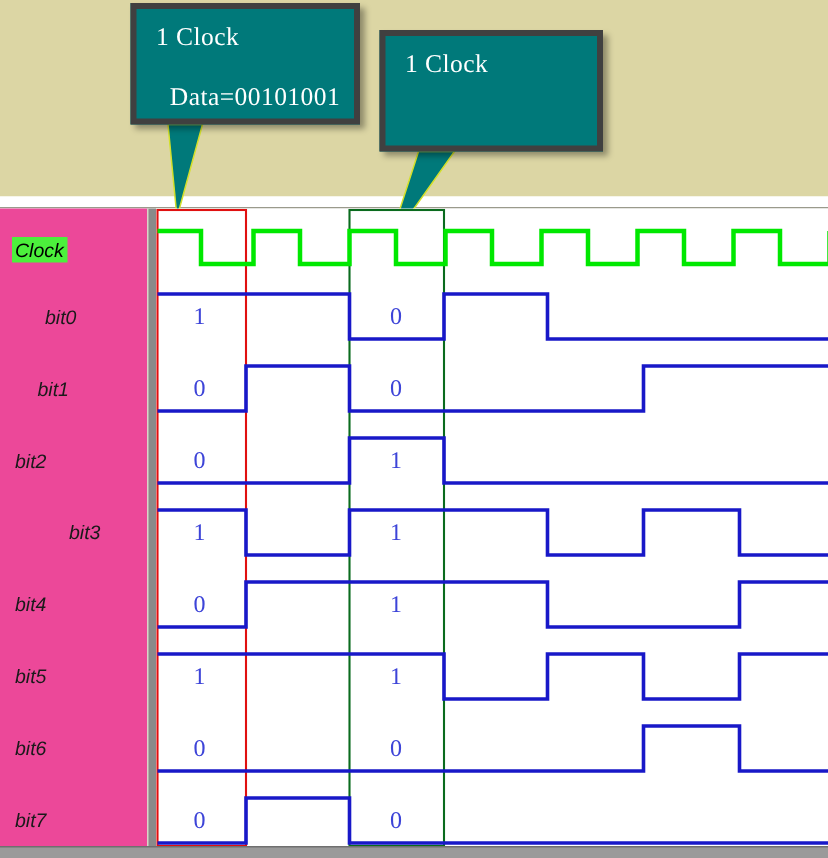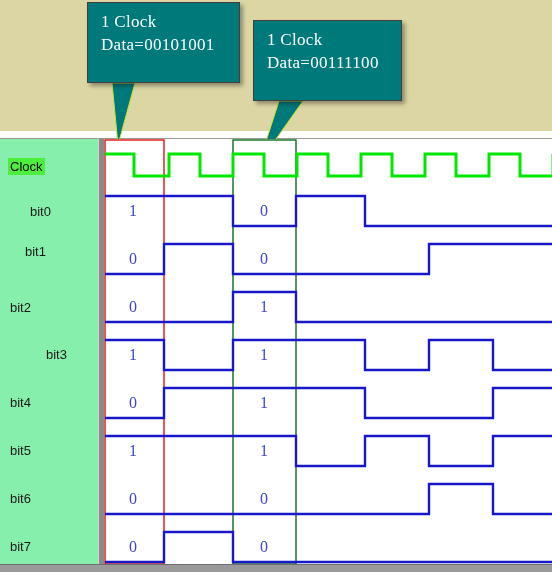--- a/index.html
+++ b/index.html
@@ -15,37 +15,38 @@
     background:#dcd6a4;
   }
   #band-divider{
     position:absolute;left:0;top:131px;width:552px;height:8px;
     background:#ffffff;border-bottom:1px solid #9a9a8c;box-sizing:border-box;
   }
   
   .callout{
     position:absolute;
     background:#00797a;
-    border:1px solid #404040;
+    border:4px solid #404040;
     box-shadow:3px 3px 4px rgba(0,0,0,.35);
     color:#ffffff;
     font-family:"Liberation Serif", serif;
     box-sizing:border-box;
     padding:8px 0 0 13px;
   }
   .callout .line1{font-size:17px;line-height:21px;letter-spacing:.3px;}
-  .callout .line2{font-size:17px;line-height:21px;margin-top:2px;letter-spacing:.3px;}
+  .callout .line2{font-size:17px;line-height:21px;margin-top:19px;letter-spacing:.3px;text-align:center;}
   
   #wave-panel{
     position:absolute;left:0;top:139px;width:552px;height:425px;
     background:#ffffff;
   }
   #label-column{
     position:absolute;left:0;top:0;width:98px;height:425px;
-    background:#86efac;
+    background:#ec4899;
+    font-style:italic;
   }
   #panel-gutter{
     position:absolute;left:98px;top:0;width:6px;height:425px;
     background:#8a8a8a;
     border-left:1px solid #d9d5c8;box-sizing:border-box;
   }
   .row-label{
     position:absolute;left:10px;
     font-size:13px;color:#1a1a1a;white-space:nowrap;
   }
@@ -73,29 +74,28 @@
     <polygon points="279,101 303,101 259,163" fill="#00797a" stroke="#d4e02a" stroke-width="1"></polygon>
   </svg>
 
 <div id="callouts-host">
     <div class="callout" style="left: 87px; top: 2px; width: 153px; height: 81px;">
       <div class="line1">1 Clock</div>
       <div class="line2">Data=00101001</div>
     </div>
     <div class="callout" style="left: 253px; top: 20px; width: 149px; height: 81px;">
       <div class="line1">1 Clock</div>
-      <div class="line2">Data=00111100</div>
     </div>
   </div>
 
 <div id="wave-panel">
   <div id="label-column">
       <div class="row-label clock-label" style="top: 19px;">Clock</div>
       <div class="row-label" style="top: 65px; padding-left: 20px;">bit0</div>
-      <div class="row-label" style="top: 105px; padding-left: 15px;">bit1</div>
+      <div class="row-label" style="top: 113px; padding-left: 15px;">bit1</div>
       <div class="row-label" style="top: 161px;">bit2</div>
       <div class="row-label" style="top: 208px; padding-left: 36px;">bit3</div>
       <div class="row-label" style="top: 256px;">bit4</div>
       <div class="row-label" style="top: 304px;">bit5</div>
       <div class="row-label" style="top: 352px;">bit6</div>
       <div class="row-label" style="top: 400px;">bit7</div>
     </div>
   <div id="panel-gutter"></div>
   <svg id="plot" viewBox="0 0 448 425" width="448" height="425" preserveAspectRatio="none">
       <rect x="1" y="1" width="59" height="424" fill="none" stroke="#e01010" stroke-width="1.4"></rect>

